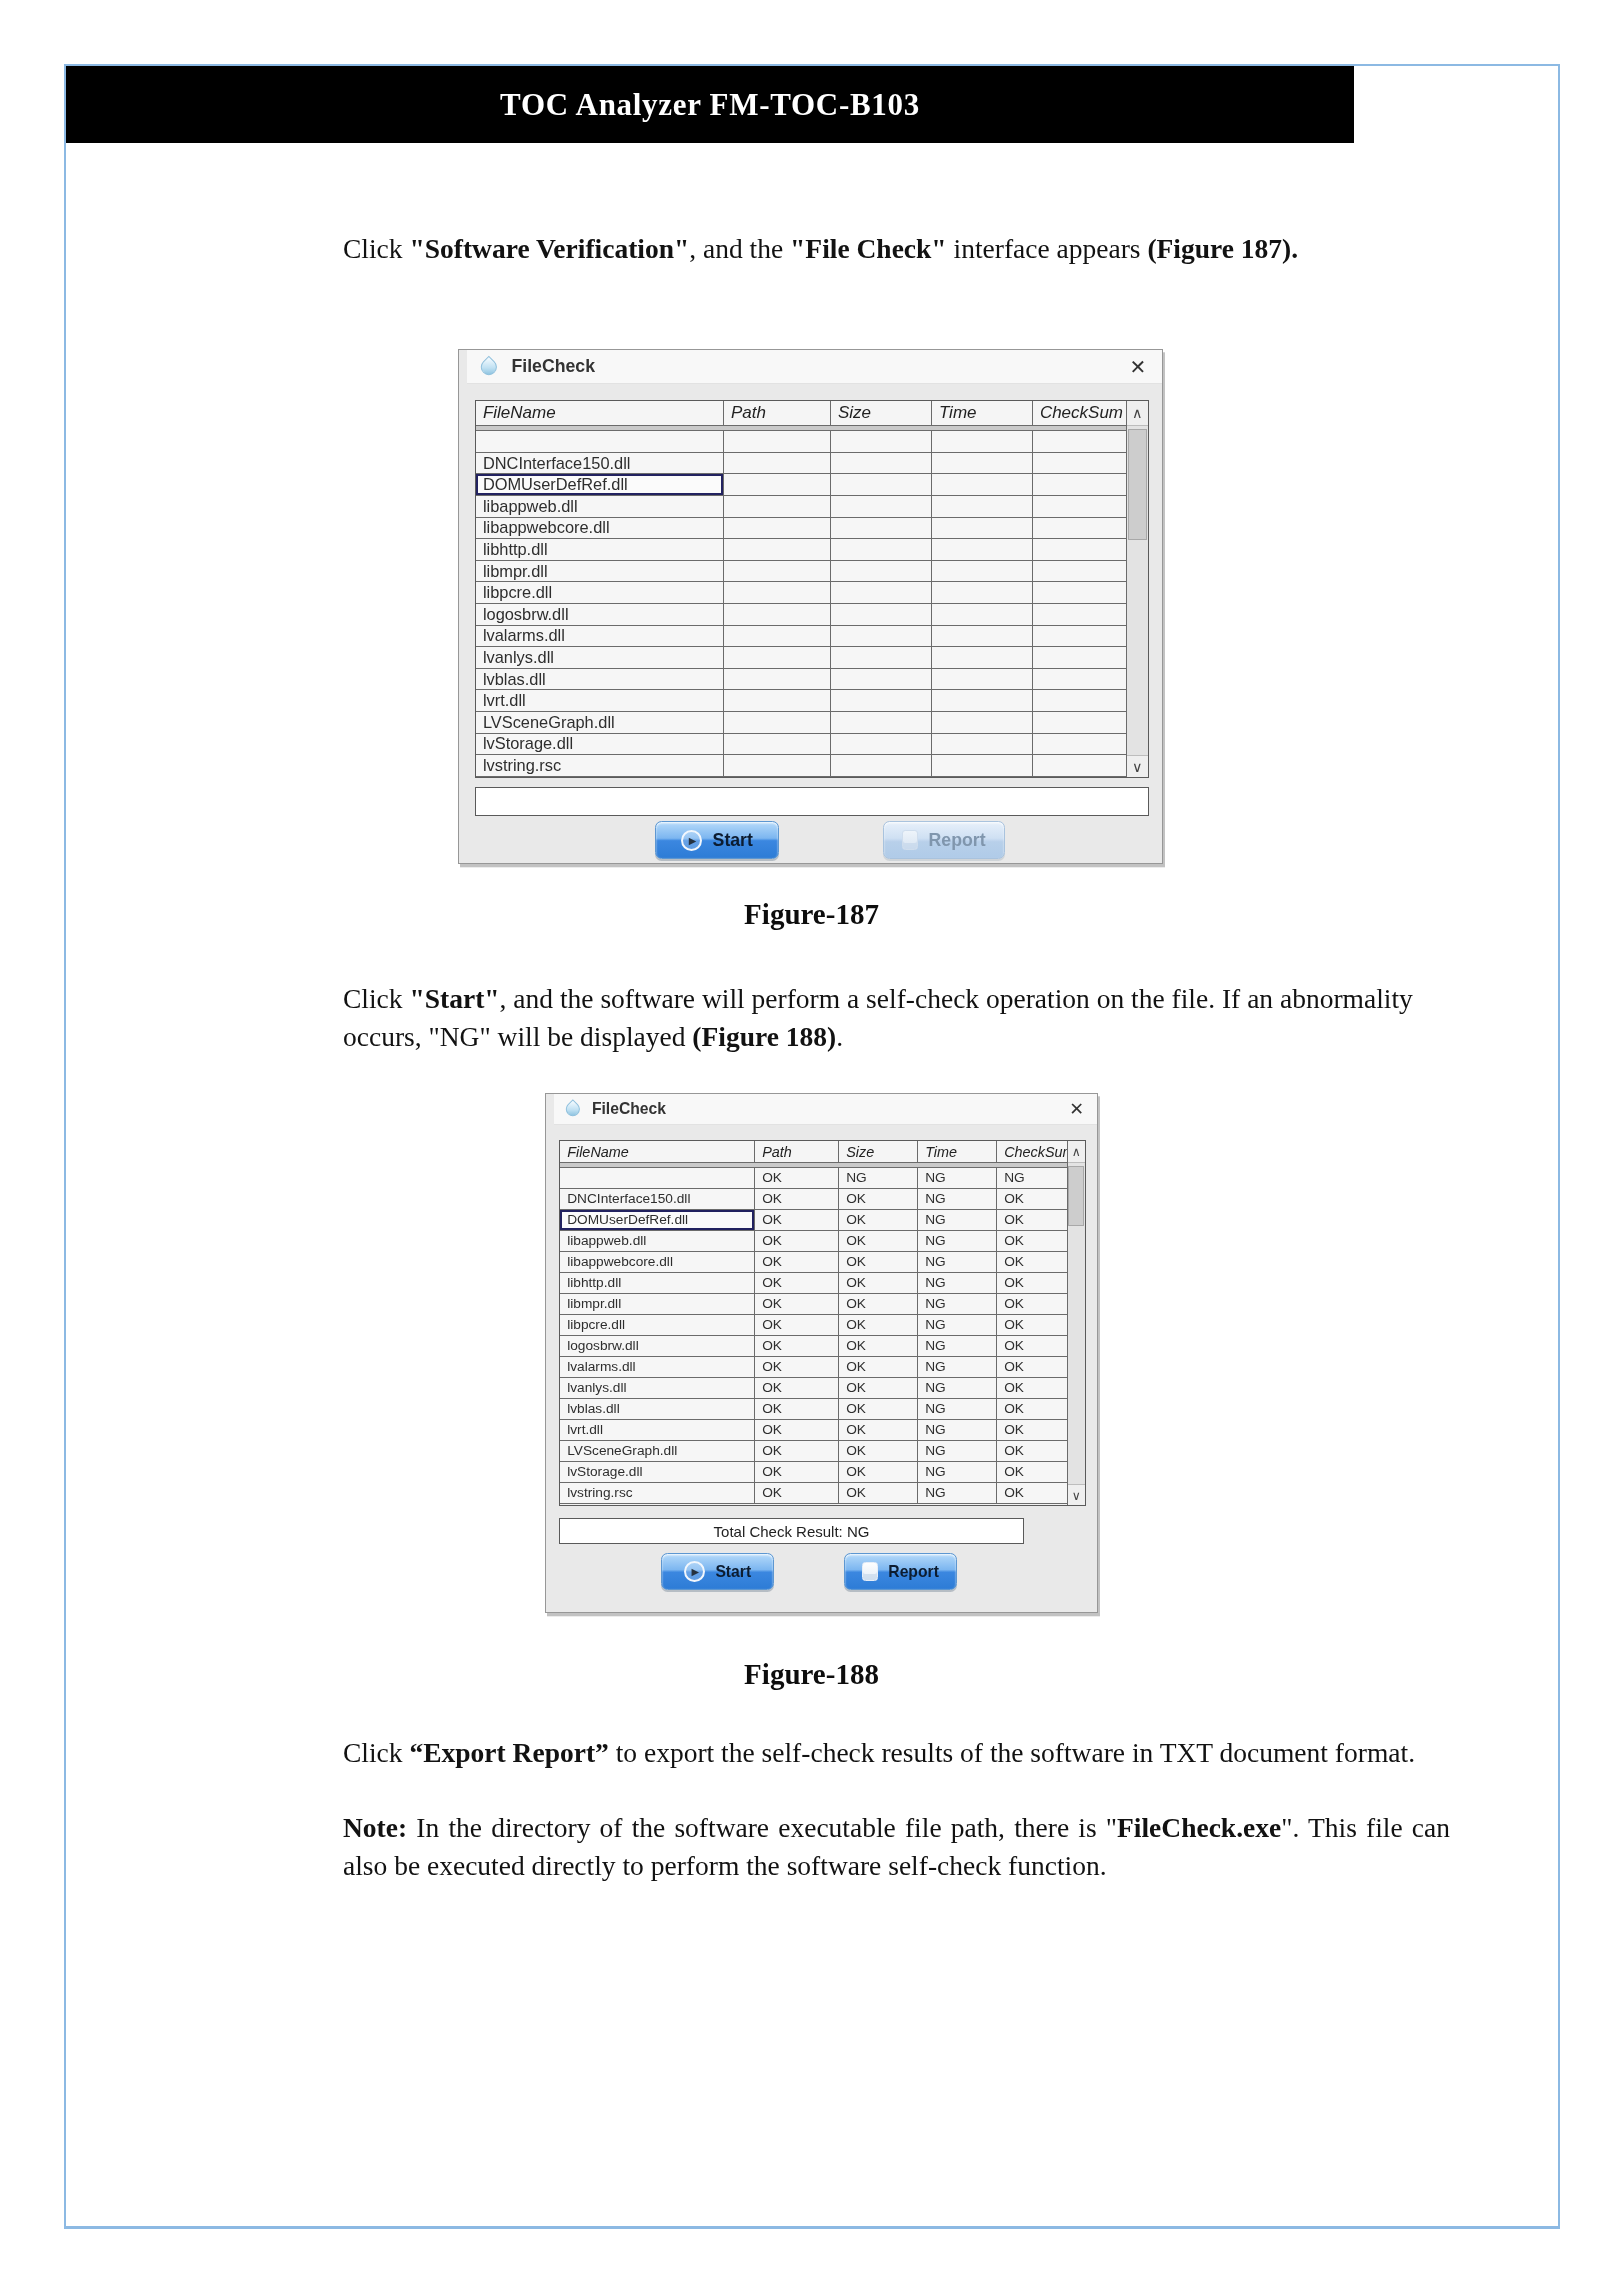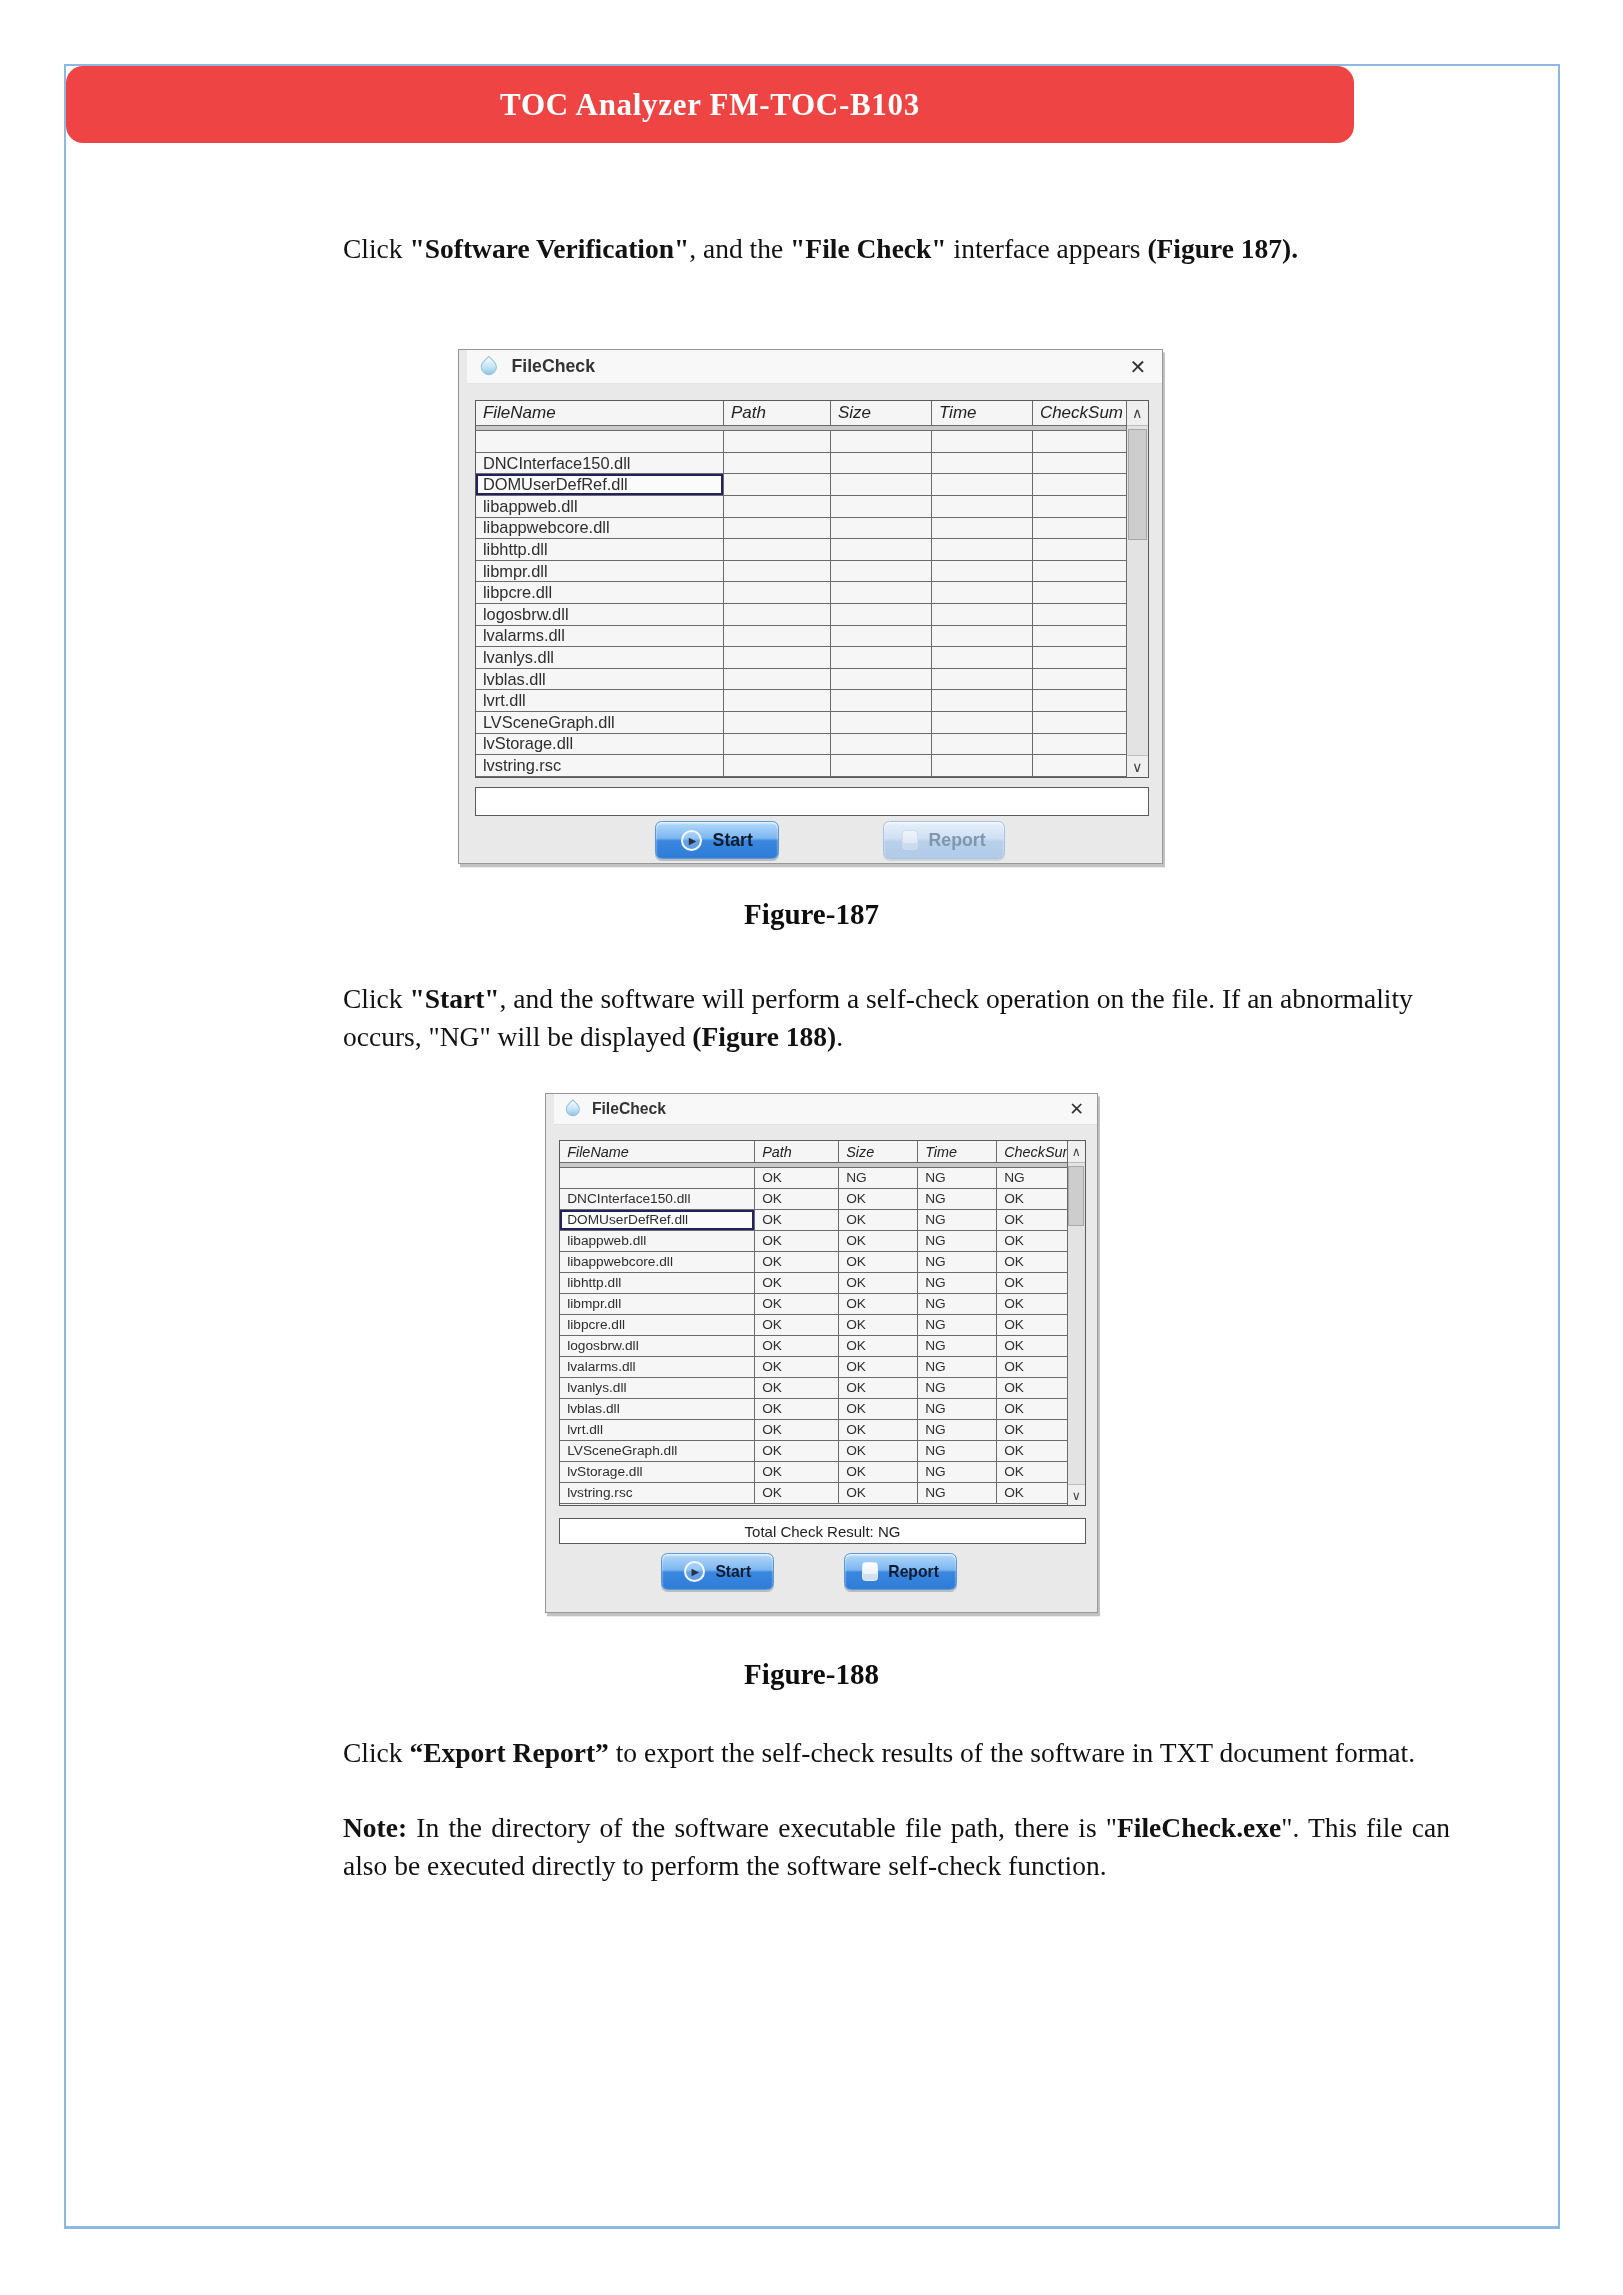--- a/index.html
+++ b/index.html
@@ -1,22 +1,22 @@
 <!DOCTYPE html>
 <html style="font-size:10.5px"><head>
 <meta charset="utf-8">
 <style>
   html,body{margin:0;padding:0;background:#fff;}
   *{box-sizing:border-box;}
   .page{position:relative;width:1623px;height:2295px;background:#ffffff;overflow:hidden;
         font-family:"Liberation Serif",serif;color:#111;}
   .frame{position:absolute;left:64px;top:64px;width:1496px;height:2165px;
          border:2px solid #8cb9e3;border-bottom-width:3.9px;}
-  .topbar{position:absolute;left:66px;top:66px;width:1288px;height:77px;background:#ef4444;
-          display:flex;align-items:center;justify-content:center;border-radius:17px;}
+  .topbar{position:absolute;left:66px;top:66px;width:1288px;height:77px;background:#000000;
+          display:flex;align-items:center;justify-content:center;}
   .topbar-title{color:#ffffff;font-weight:bold;font-size:31px;letter-spacing:0.7px;
                 font-family:"Liberation Serif",serif;}
 
   .body-text{position:absolute;left:343px;width:1107px;margin:0;font-size:27.5px;line-height:38px;color:#121212;}
   .body-text b{font-weight:700;}
   #p1{top:230px;}
   #p2{top:980px;}
   #p3a{top:1734px;text-align:justify;}
   #p3b{top:1809px;text-align:justify;}
   .caption{position:absolute;left:0;width:1623px;margin:0;text-align:center;
@@ -85,21 +85,21 @@
   #win188 .sb .down{bottom:0;height:21px;border-top:0.7px solid #bdbdbd;font-size:12.4px;}
   .sb .thumb{position:absolute;left:0.7px;right:0.7px;background:#cdcdcd;border:0.7px solid #a8a8a8;}
   #win187 .thumb{top:27.5px;height:111px;}
   #win188 .thumb{top:25px;height:60px;}
 
   .field{position:absolute;background:#ffffff;border:1.3px solid #5a5a5a;}
   #win187 .field{left:15.7px;top:437px;width:674px;height:29px;}
   .result{position:absolute;background:#ffffff;border:1.3px solid #5a5a5a;
           display:flex;align-items:center;justify-content:center;color:#222;
           font-family:"Liberation Sans",sans-serif;}
-  #win188 .result{left:13px;top:424px;width:527px;height:26px;font-size:15px;}
+  #win188 .result{left:13px;top:424px;width:465px;height:26px;font-size:15px;}
 
   .btn{position:absolute;border-radius:6.5px;display:flex;align-items:center;justify-content:center;gap:10.5px;
        font-family:"Liberation Sans",sans-serif;font-weight:700;color:#0c1c30;
        background:linear-gradient(to bottom,#b5dafa 0%,#7cb6f0 45%,#3b87e0 52%,#2d7cd6 100%);
        border:1.3px solid #5d97d1;
        box-shadow:0 2px 0 rgba(90,110,130,.35), inset 0 1.3px 2px rgba(255,255,255,.85);}
   #win187 .btn{height:38px;font-size:17.7px;}
   #win187 .btn.start{left:196px;top:471px;width:124px;}
   #win187 .btn.report{left:424px;top:471px;width:122px;}
   #win188 .btn{height:37px;font-size:15.7px;}

